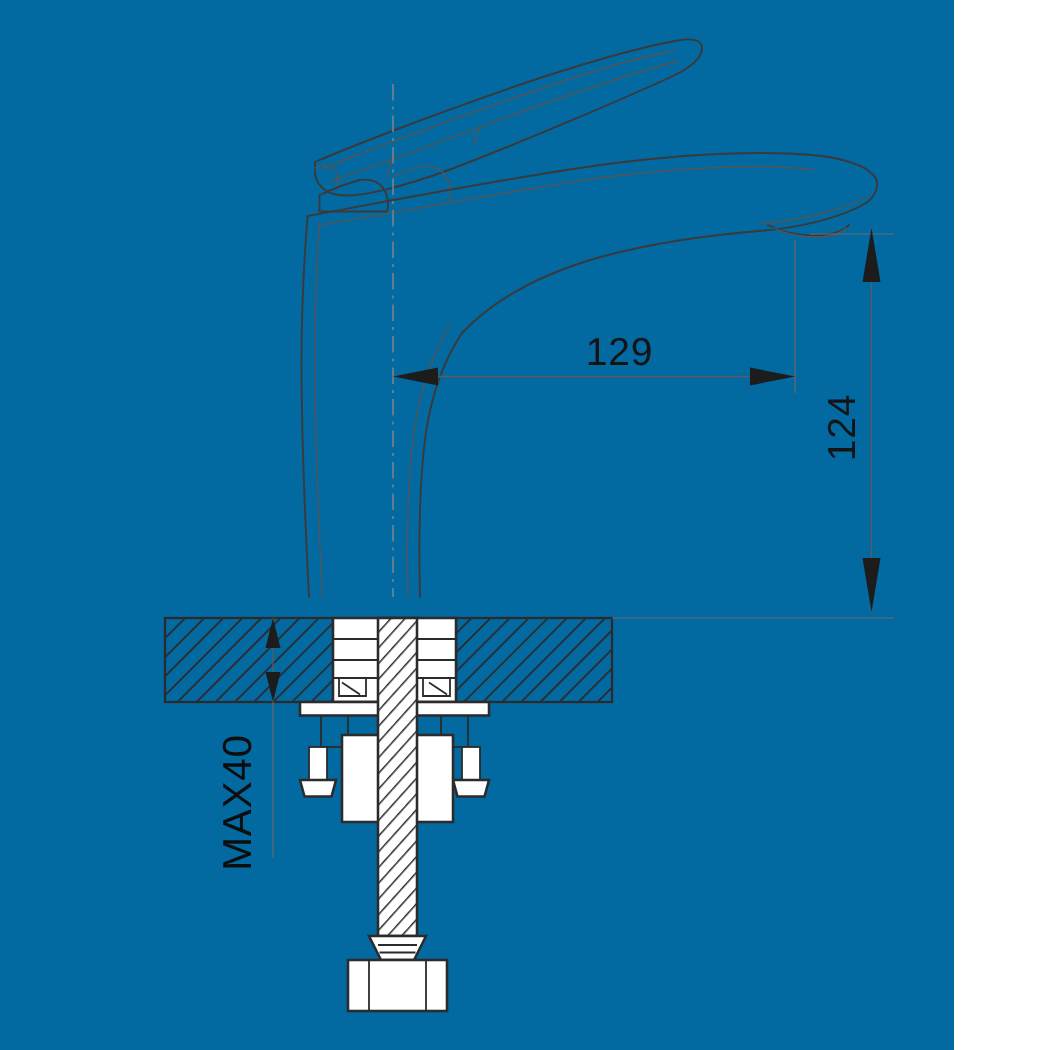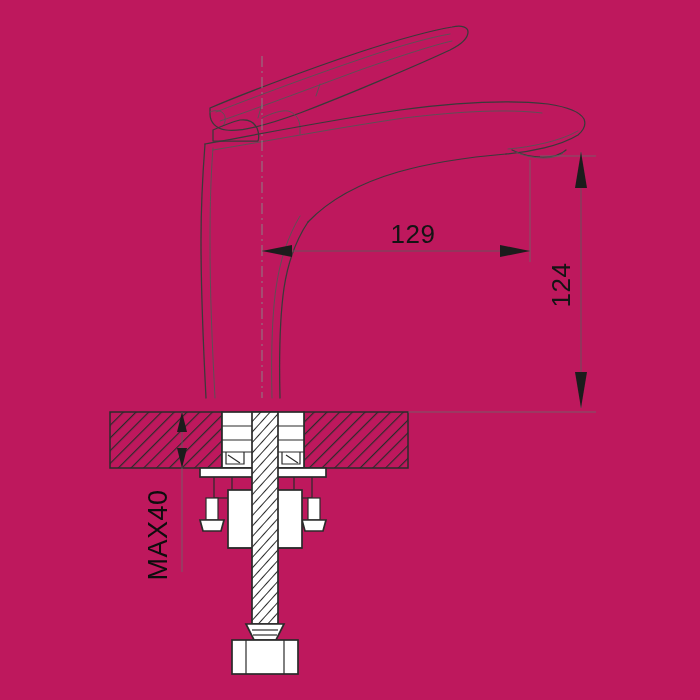--- a/index.html
+++ b/index.html
@@ -8,23 +8,23 @@
     background: #ffffff;
   }
   body {
     width: 700px;
     height: 700px;
     font-family: "Liberation Sans", sans-serif;
     overflow: hidden;
   }
   #drawing-root {
     position: relative;
-    width: 700px;
+    width: 636px;
     height: 700px;
-    background: #be185d;
+    background: #0369a1;
   }
   svg.dwg {
     position: absolute;
     left: 0;
     top: 0;
     width: 700px;
     height: 700px;
   }
   .outline {
     fill: none;

